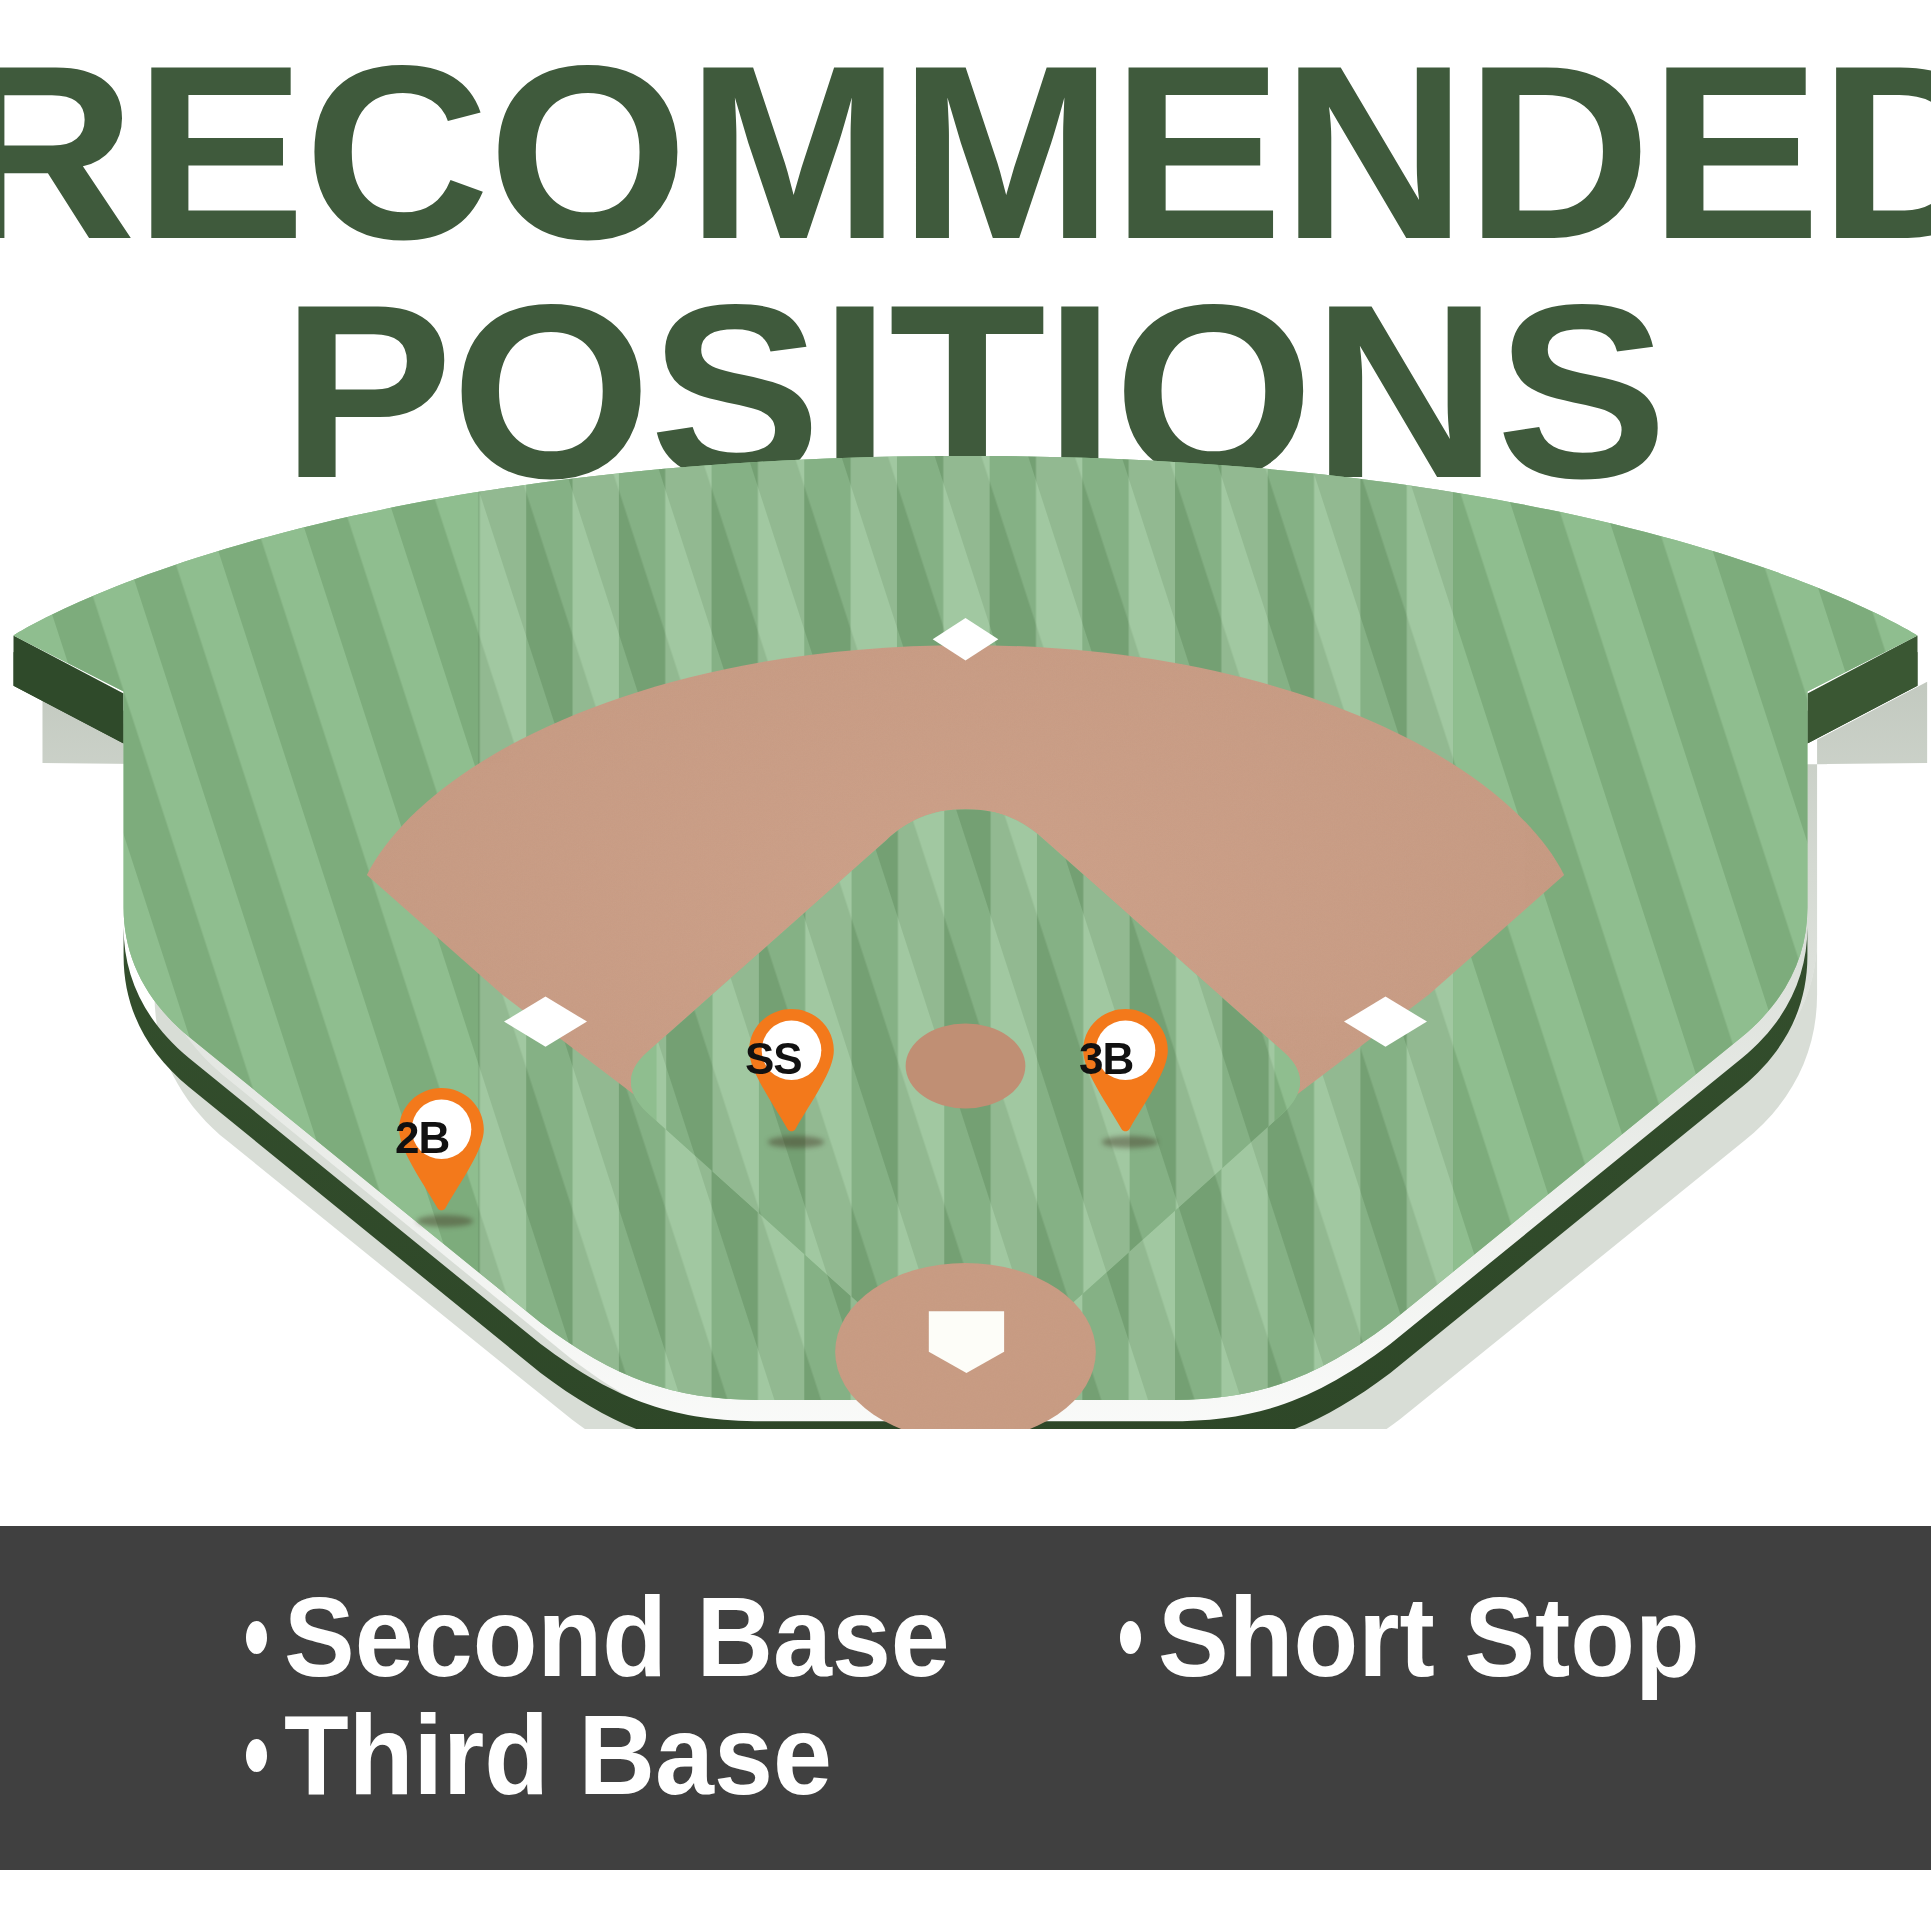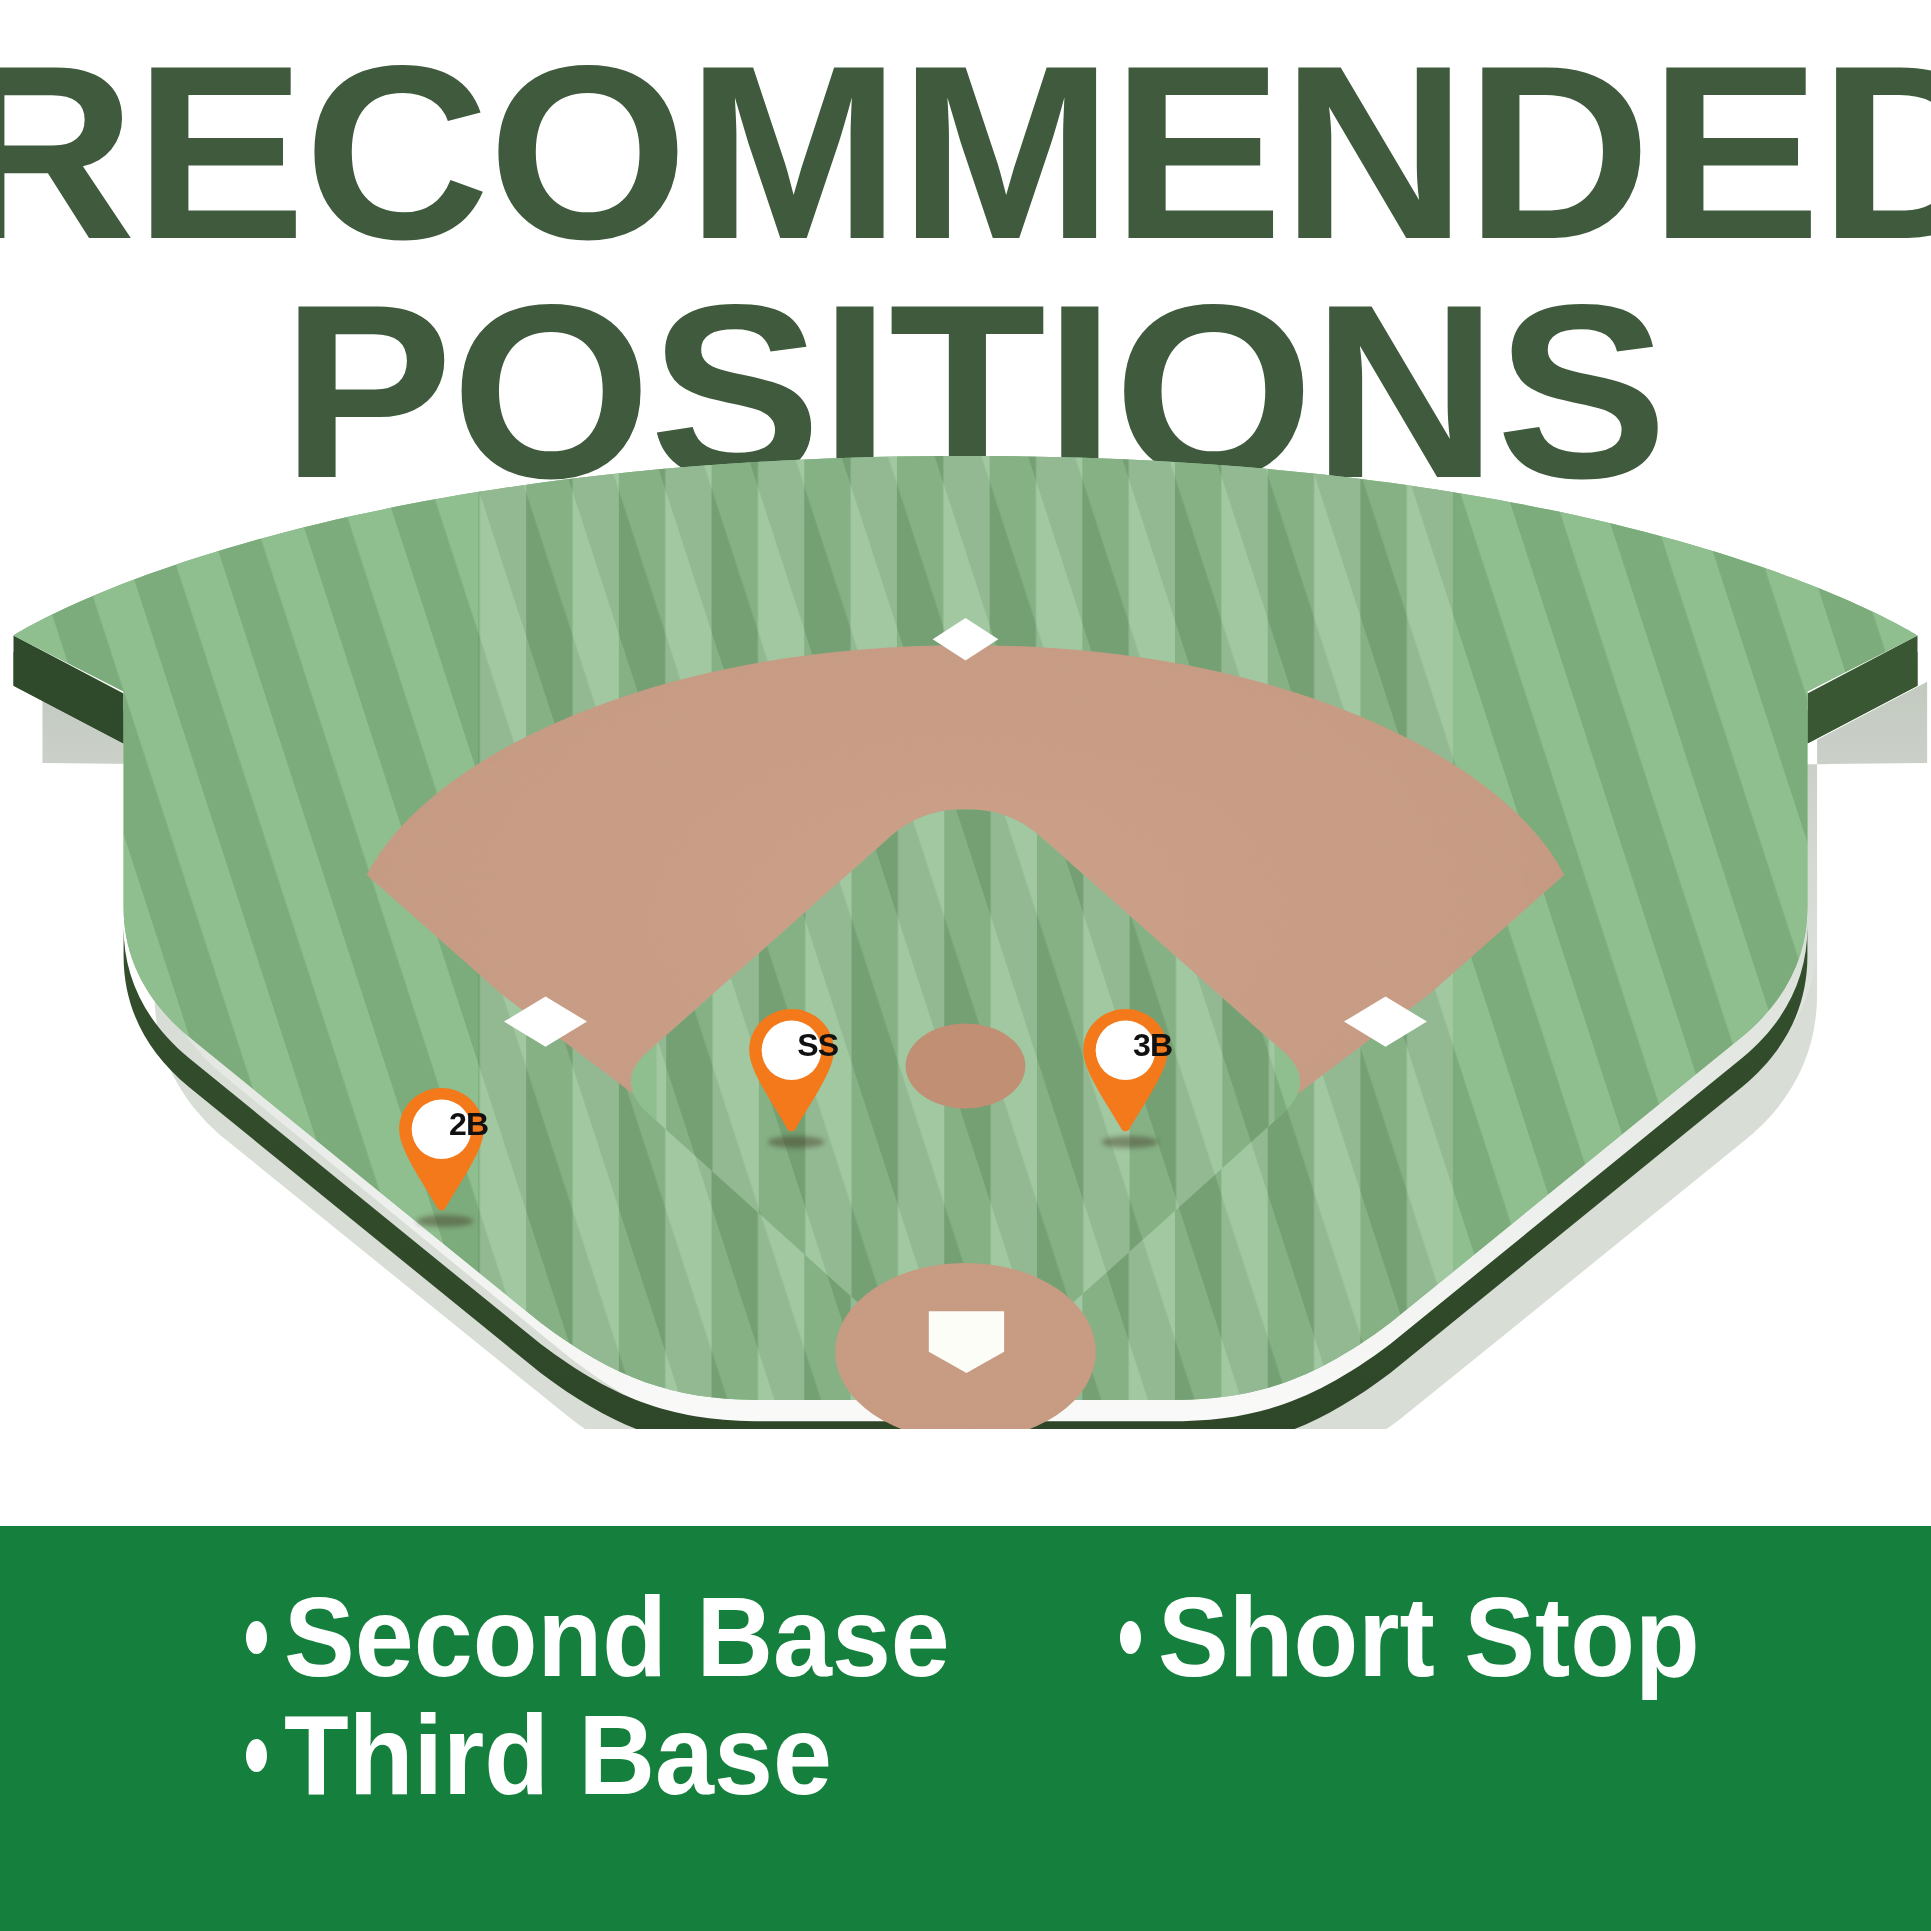--- a/index.html
+++ b/index.html
@@ -50,44 +50,44 @@
   .map-pin{
     position:absolute;
     width:93px; height:127px;
   }
   .pin-body{
     position:absolute; left:0; top:0;
     width:93px; height:127px;
   }
   .pin-label{
     position:absolute;
-    left:0; top:17px;
+    left:0; top:31px;
     width:93px;
-    text-align:right;
+    text-align:left;
     font-family:"Liberation Sans Narrow","Liberation Sans",sans-serif;
     font-weight:900;
-    font-size:32px;
+    font-size:44px;
     color:#111111;
     letter-spacing:-1px;
     line-height:42px;
   }
   .pin-shadow{
     position:absolute;
     width:56px; height:11.6px;
     border-radius:50%;
     background:rgba(60,40,25,0.40);
     filter:blur(2.9px);
   }
 
   
   #bottom-panel{
     position:absolute;
     left:0; top:1526px;
-    width:1931px; height:406px;
-    background:#15803d;
+    width:1931px; height:344px;
+    background:#404040;
   }
   #bullet-grid{
     position:absolute;
     left:246px; top:52px;
     width:1448px;
     display:grid;
     grid-template-columns:874px 574px;
     grid-auto-rows:118px;
     align-items:center;
   }

